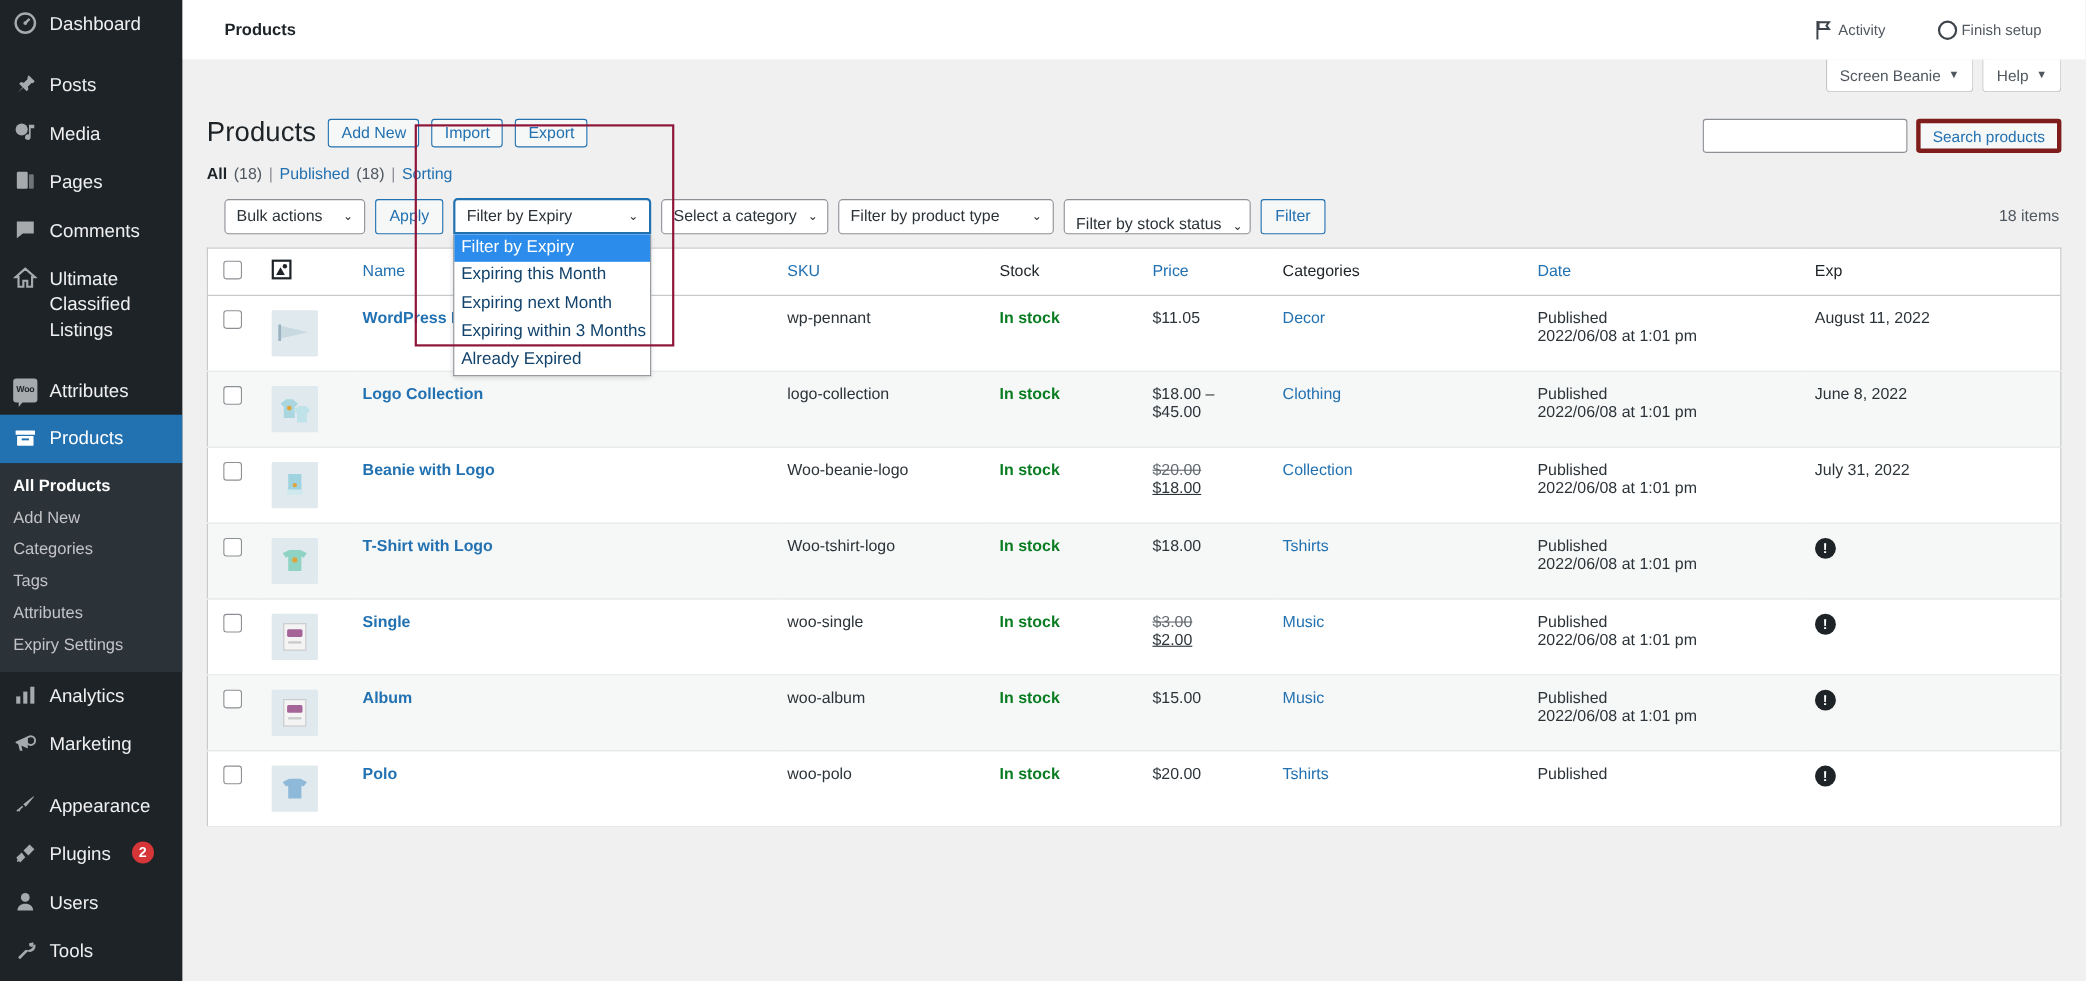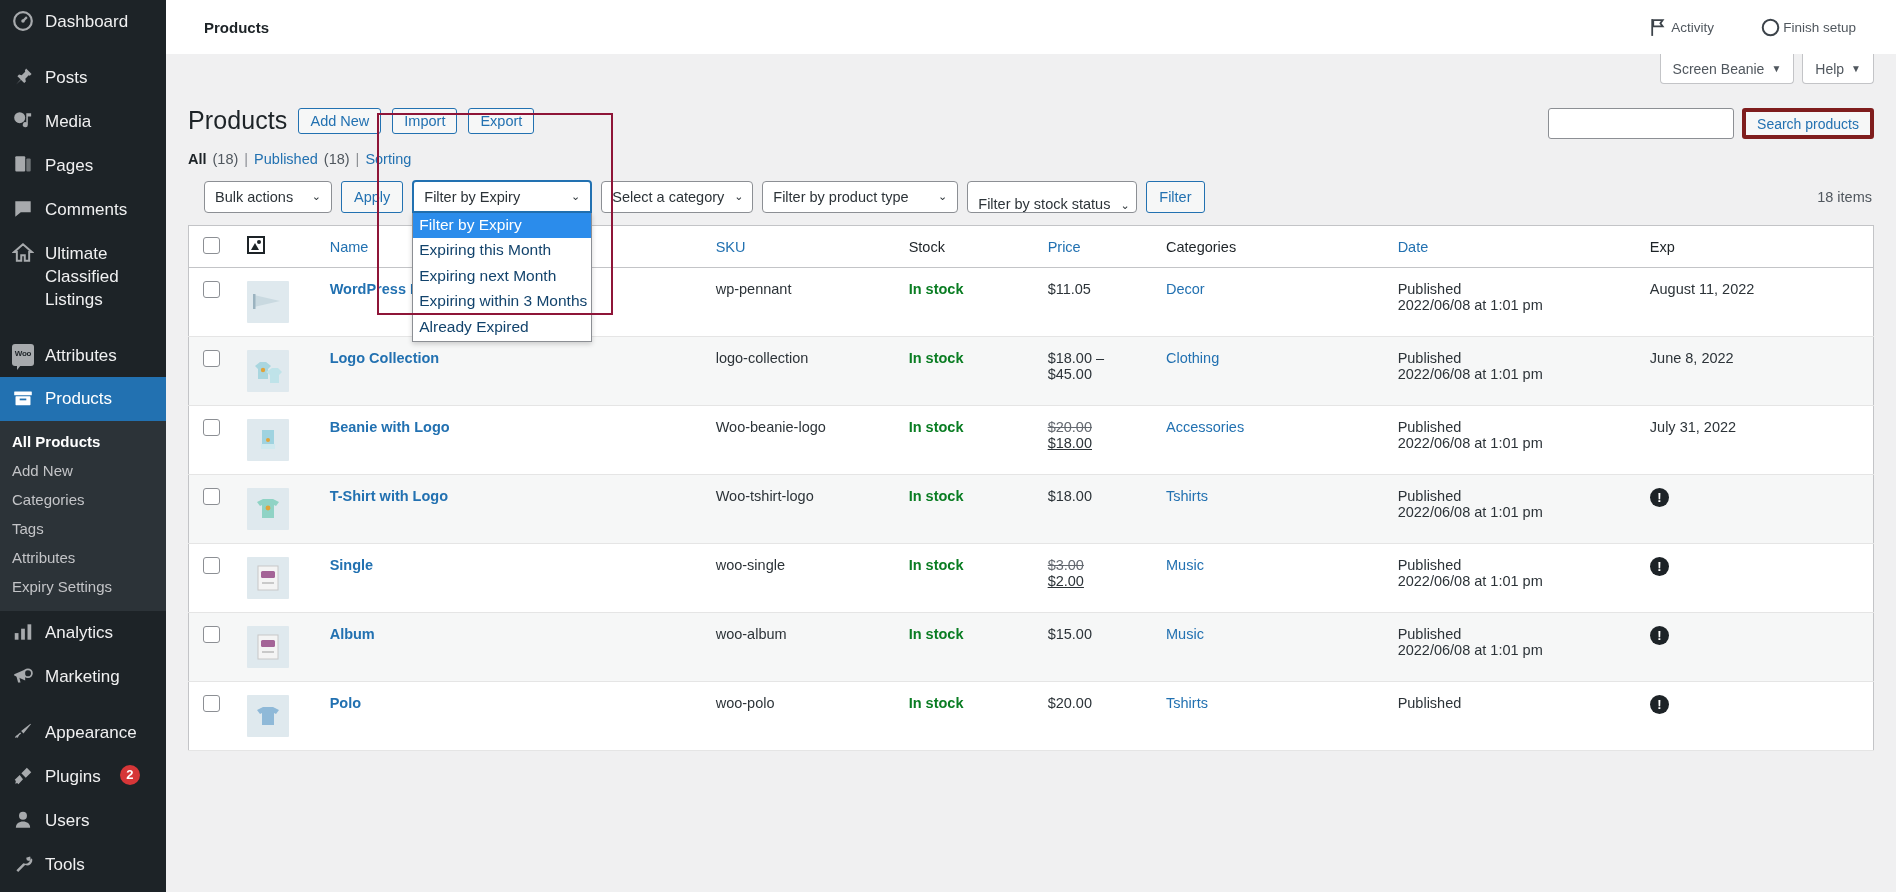--- a/index.html
+++ b/index.html
@@ -518,21 +518,21 @@
                   </svg>
                 </div>
               </td>
             <td><a class="plink">Beanie with Logo</a></td>
             <td>Woo-beanie-logo</td>
             <td><span class="instock">In stock</span></td>
             <td class="price">
               <del>$20.00</del>
               <ins>$18.00</ins>
             </td>
-            <td><a class="catlink">Accessories</a></td>
+            <td><a class="catlink">Collection</a></td>
             <td>
               <div>Published</div>
               <div class="date-line2">2022/06/08 at 1:01 pm</div>
             </td>
             <td>July 31, 2022</td>
           </tr>
 
           <tr class="alt">
             <td class="col-cb"><span class="cb"></span></td>
             <td>

